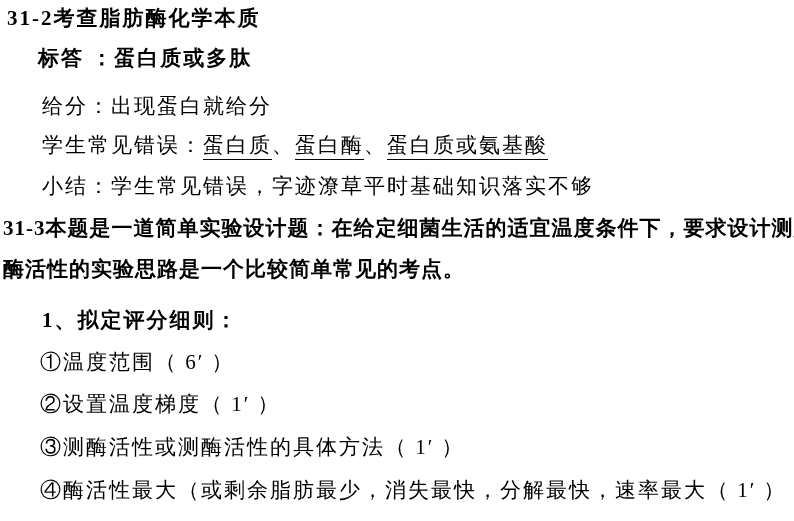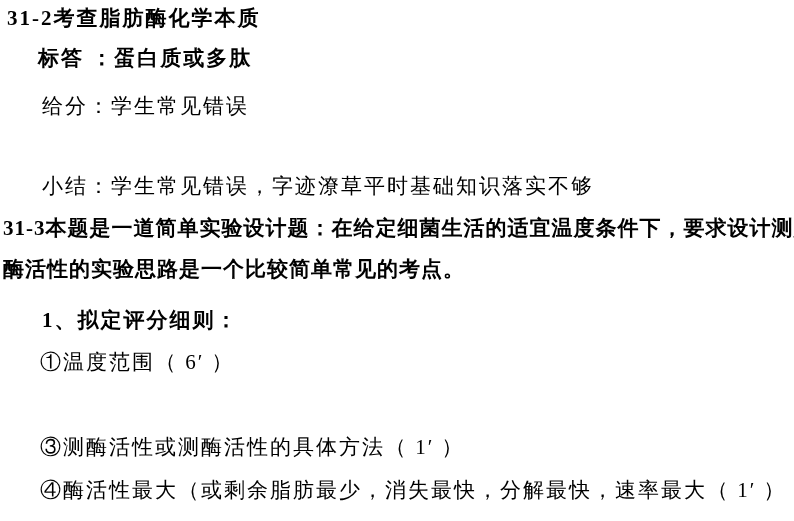--- a/index.html
+++ b/index.html
@@ -34,31 +34,33 @@
 </style>
 </head>
 <body>
 
 <div class="page">
 
   <p class="ln bold" style="top:5px; left:7px;">31-2考查脂肪酶化学本质</p>
 
   <p class="ln bold" style="top:45px; left:38px;">标答 ：蛋白质或多肽</p>
 
-  <p class="ln" style="top:93px; left:42px;">给分：学生常见错误</p>
+  <p class="ln" style="top:93px; left:42px;">给分：出现蛋白就给分</p>
 
+  <p class="ln" style="top:132px; left:42px;"><span>学生常见错误：</span><span class="u">蛋白质</span><span>、</span><span class="u">蛋白酶</span><span>、</span><span class="u">蛋白质或氨基酸</span></p>
 
   <p class="ln" style="top:173px; left:42px;">小结：学生常见错误，字迹潦草平时基础知识落实不够</p>
 
   <p class="ln bold wide" style="top:215px; left:3px;">31-3本题是一道简单实验设计题：在给定细菌生活的适宜温度条件下，要求设计测定脂肪</p>
 
   <p class="ln bold wide" style="top:256px; left:3px;">酶活性的实验思路是一个比较简单常见的考点。</p>
 
   <p class="ln bold" style="top:307px; left:42px;">1、拟定评分细则：</p>
 
   <p class="ln" style="top:349px; left:40px;">①温度范围（ 6′ ）</p>
 
+  <p class="ln" style="top:391px; left:40px;">②设置温度梯度（ 1′ ）</p>
 
   <p class="ln" style="top:434px; left:40px;">③测酶活性或测酶活性的具体方法（ 1′ ）</p>
 
   <p class="ln" style="top:477px; left:40px;text-align:right;">④酶活性最大（或剩余脂肪最少，消失最快，分解最快，速率最大（ 1′ ）</p>
 
 </div>
 
 </body></html>

